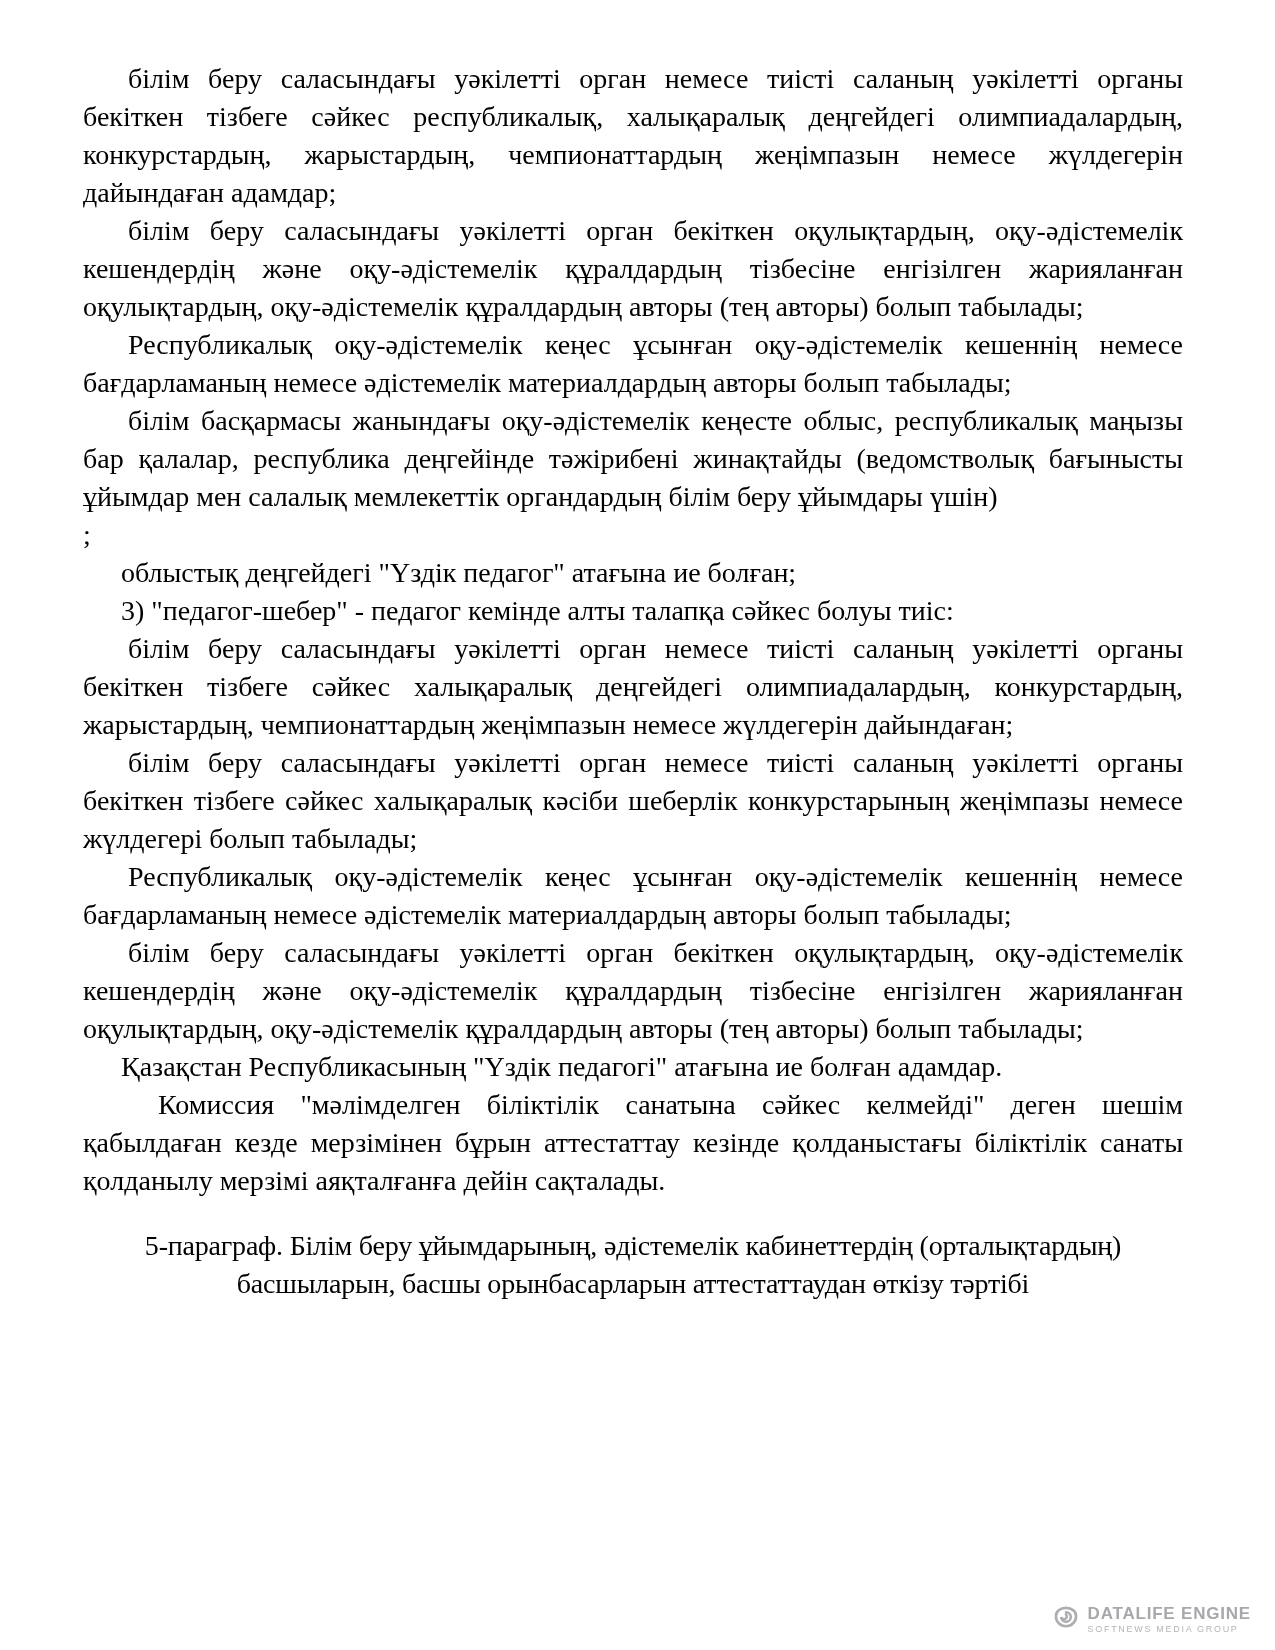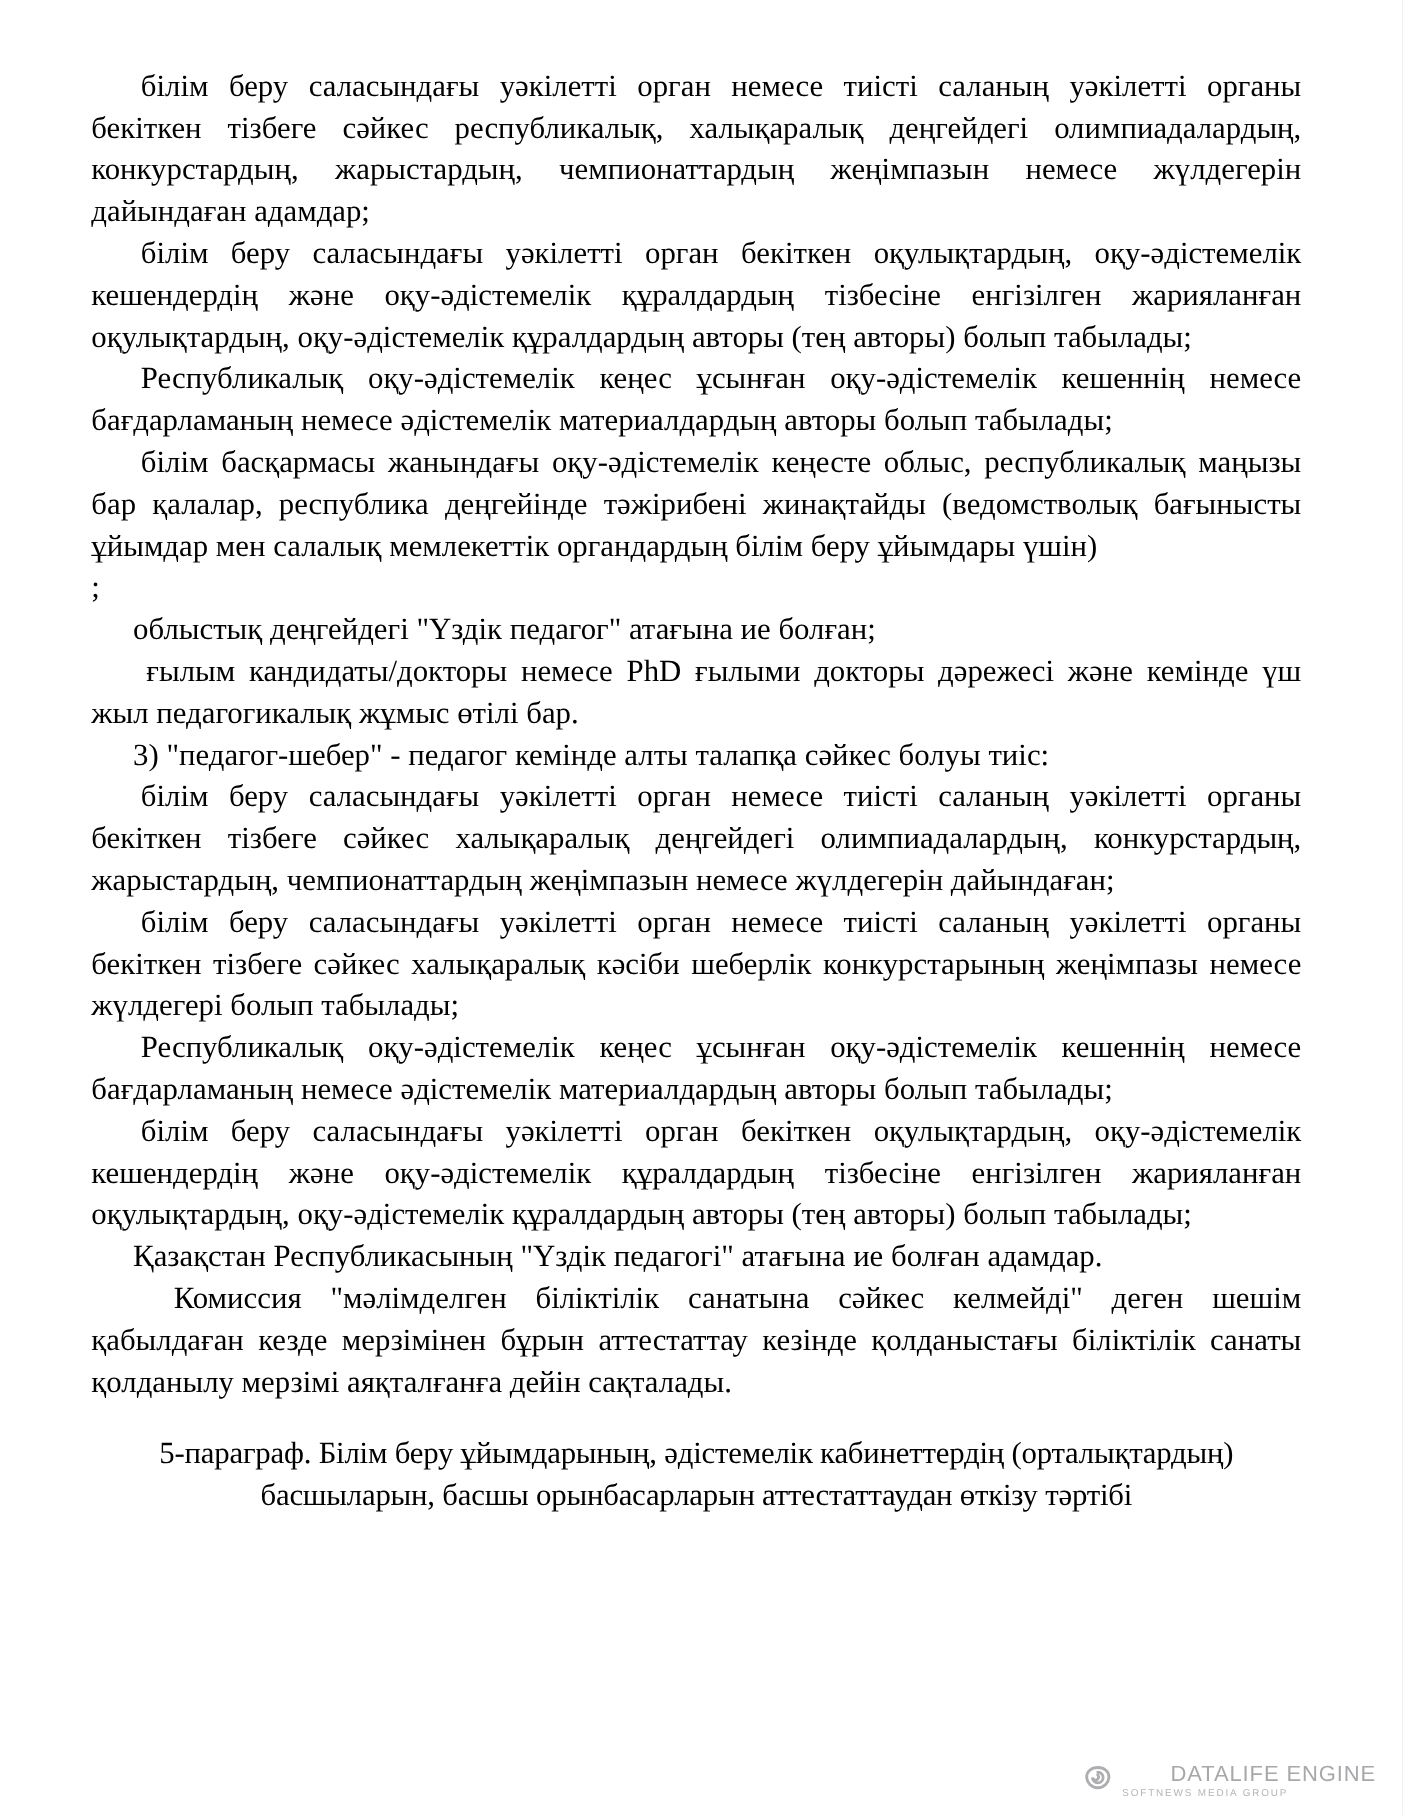--- a/index.html
+++ b/index.html
@@ -58,26 +58,25 @@
     height: 28px;
     flex: 0 0 auto;
   }
   .wm-textcol {
     display: flex;
     flex-direction: column;
     line-height: 1;
   }
   .wm-title {
     font-family: "Liberation Sans", "DejaVu Sans", sans-serif;
-    font-weight: normal;
-    font-size: 20px;
+    font-weight: bold;
+    font-size: 17px;
     letter-spacing: 0.8px;
     color: #a8a8ac;
     white-space: nowrap;
-    margin-left: 44px;
   }
   .wm-subtitle {
     font-family: "Liberation Sans", "DejaVu Sans", sans-serif;
     font-size: 9px;
     letter-spacing: 1.7px;
     color: #b4b4b8;
     margin-top: 3px;
     white-space: nowrap;
   }
 </style>
@@ -86,21 +85,20 @@
 
 <div class="page">
 
   <div class="content">
     <p class="ind-n">білім беру саласындағы уәкілетті орган немесе тиісті саланың уәкілетті органы бекіткен тізбеге сәйкес республикалық, халықаралық деңгейдегі олимпиадалардың, конкурстардың, жарыстардың, чемпионаттардың жеңімпазын немесе жүлдегерін дайындаған адамдар;</p>
     <p class="ind-n">білім беру саласындағы уәкілетті орган бекіткен оқулықтардың, оқу-әдістемелік кешендердің және оқу-әдістемелік құралдардың тізбесіне енгізілген жарияланған оқулықтардың, оқу-әдістемелік құралдардың авторы (тең авторы) болып табылады;</p>
     <p class="ind-n">Республикалық оқу-әдістемелік кеңес ұсынған оқу-әдістемелік кешеннің немесе бағдарламаның немесе әдістемелік материалдардың авторы болып табылады;</p>
     <p class="ind-n">білім басқармасы жанындағы оқу-әдістемелік кеңесте облыс, республикалық маңызы бар қалалар, республика деңгейінде тәжірибені жинақтайды (ведомстволық бағынысты ұйымдар мен салалық мемлекеттік органдардың білім беру ұйымдары үшін)</p>
     <p class="ind-0">;</p>
     <p class="ind-s">облыстық деңгейдегі "Үздік педагог" атағына ие болған;</p>
-    <p class="ind-m">ғылым кандидаты/докторы немесе PhD ғылыми докторы дәрежесі және кемінде үш жыл педагогикалық жұмыс өтілі бар.</p>
     <p class="ind-s">3) "педагог-шебер" - педагог кемінде алты талапқа сәйкес болуы тиіс:</p>
     <p class="ind-n">білім беру саласындағы уәкілетті орган немесе тиісті саланың уәкілетті органы бекіткен тізбеге сәйкес халықаралық деңгейдегі олимпиадалардың, конкурстардың, жарыстардың, чемпионаттардың жеңімпазын немесе жүлдегерін дайындаған;</p>
     <p class="ind-n">білім беру саласындағы уәкілетті орган немесе тиісті саланың уәкілетті органы бекіткен тізбеге сәйкес халықаралық кәсіби шеберлік конкурстарының жеңімпазы немесе жүлдегері болып табылады;</p>
     <p class="ind-n">Республикалық оқу-әдістемелік кеңес ұсынған оқу-әдістемелік кешеннің немесе бағдарламаның немесе әдістемелік материалдардың авторы болып табылады;</p>
     <p class="ind-n">білім беру саласындағы уәкілетті орган бекіткен оқулықтардың, оқу-әдістемелік кешендердің және оқу-әдістемелік құралдардың тізбесіне енгізілген жарияланған оқулықтардың, оқу-әдістемелік құралдардың авторы (тең авторы) болып табылады;</p>
     <p class="ind-s">Қазақстан Республикасының "Үздік педагогі" атағына ие болған адамдар.</p>
     <p class="ind-l">Комиссия "мәлімделген біліктілік санатына сәйкес келмейді" деген шешім қабылдаған кезде мерзімінен бұрын аттестаттау кезінде қолданыстағы біліктілік санаты қолданылу мерзімі аяқталғанға дейін сақталады.</p>
 
     <h2 class="section-heading">5-параграф. Білім беру ұйымдарының, әдістемелік кабинеттердің (орталықтардың) басшыларын, басшы орынбасарларын аттестаттаудан өткізу тәртібі</h2>
   </div>

